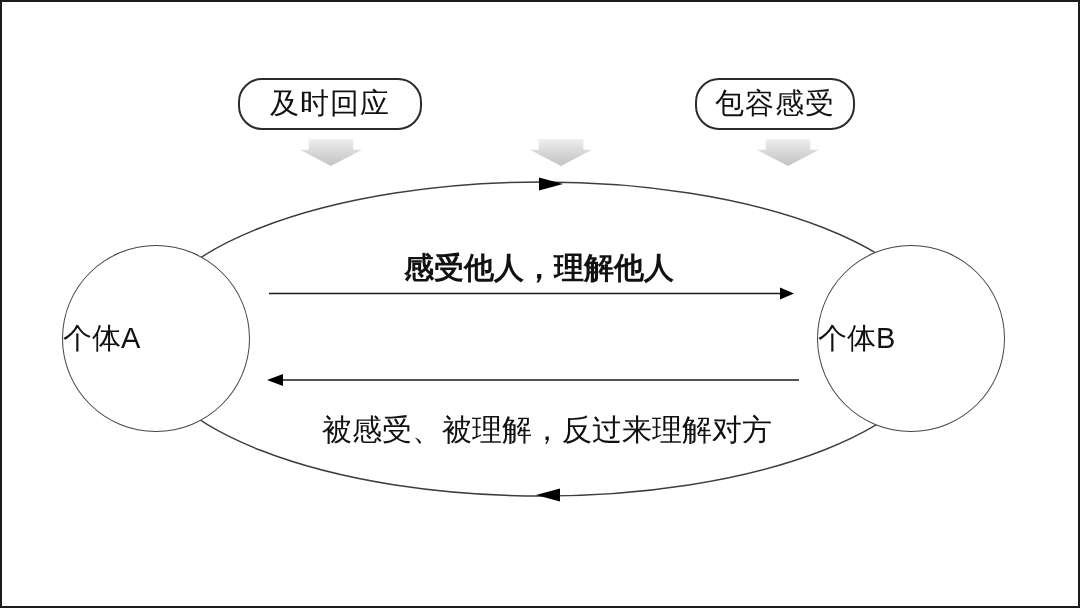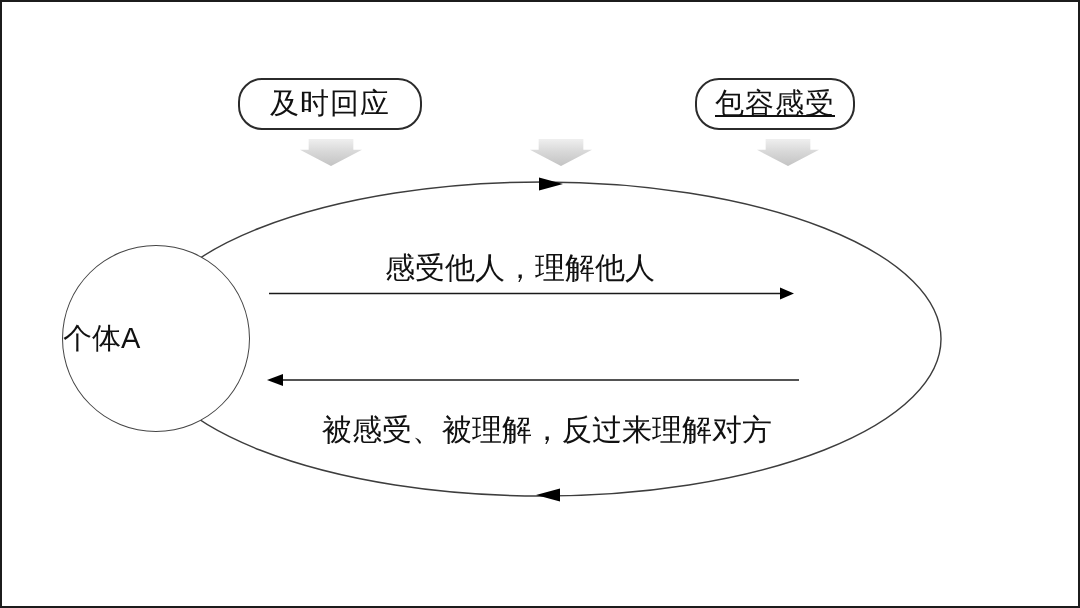--- a/index.html
+++ b/index.html
@@ -37,21 +37,21 @@
     display: flex;
     align-items: center;
     justify-content: center;
     font-size: 29px;
     letter-spacing: 1px;
     z-index: 3;
     white-space: nowrap;
   }
   .top-box.b1 { left: 236px; width: 184px; }
   .top-box.b2 { left: 465px; width: 188px; }
-  .top-box.b3 { left: 693px; width: 160px; text-decoration: underline; }
+  .top-box.b3 { left: 693px; width: 160px; }
   .block-arrow {
     position: absolute;
     top: 137px;
     width: 62px;
     height: 27px;
     background: linear-gradient(180deg, #efefef 0%, #d9d9d9 45%, #c3c3c3 100%);
     clip-path: polygon(14% 0, 86% 0, 86% 40%, 100% 40%, 50% 100%, 0 40%, 14% 40%);
     filter: drop-shadow(0 0 1px #a8a8a8);
     z-index: 3;
   }
@@ -76,21 +76,21 @@
   }
   .node-circle.left { left: 60px; }
   .node-circle.right { left: 815px; }
   .flow-label {
     position: absolute;
     z-index: 4;
     white-space: nowrap;
     font-size: 30px;
     letter-spacing: 0px;
   }
-  .flow-label.forward { left: 383px; top: 246px; }
+  .flow-label.forward { left: 402px; top: 246px; font-weight: bold; }
   .flow-label.backward { left: 320px; top: 408px; }
 </style>
 </head>
 <body>
 
 <div class="canvas">
 
   <svg class="curves-svg" viewBox="0 0 1080 608" aria-hidden="true">
 
     <ellipse cx="540" cy="337" rx="399" ry="157" fill="none" stroke="#3d3d3d" stroke-width="1.4"></ellipse>
@@ -113,17 +113,20 @@
     <span>包容感受</span>
   </div>
 
   <div class="block-arrow a1"></div>
   <div class="block-arrow a2"></div>
   <div class="block-arrow a3"></div>
 
   <div class="node-circle left">
     <span>个体A</span>
   </div>
+  <div class="node-circle right">
+    <span>个体B</span>
+  </div>
 
   <div class="flow-label forward">感受他人，理解他人</div>
   <div class="flow-label backward">被感受、被理解，反过来理解对方</div>
 
 </div>
 
 </body></html>

